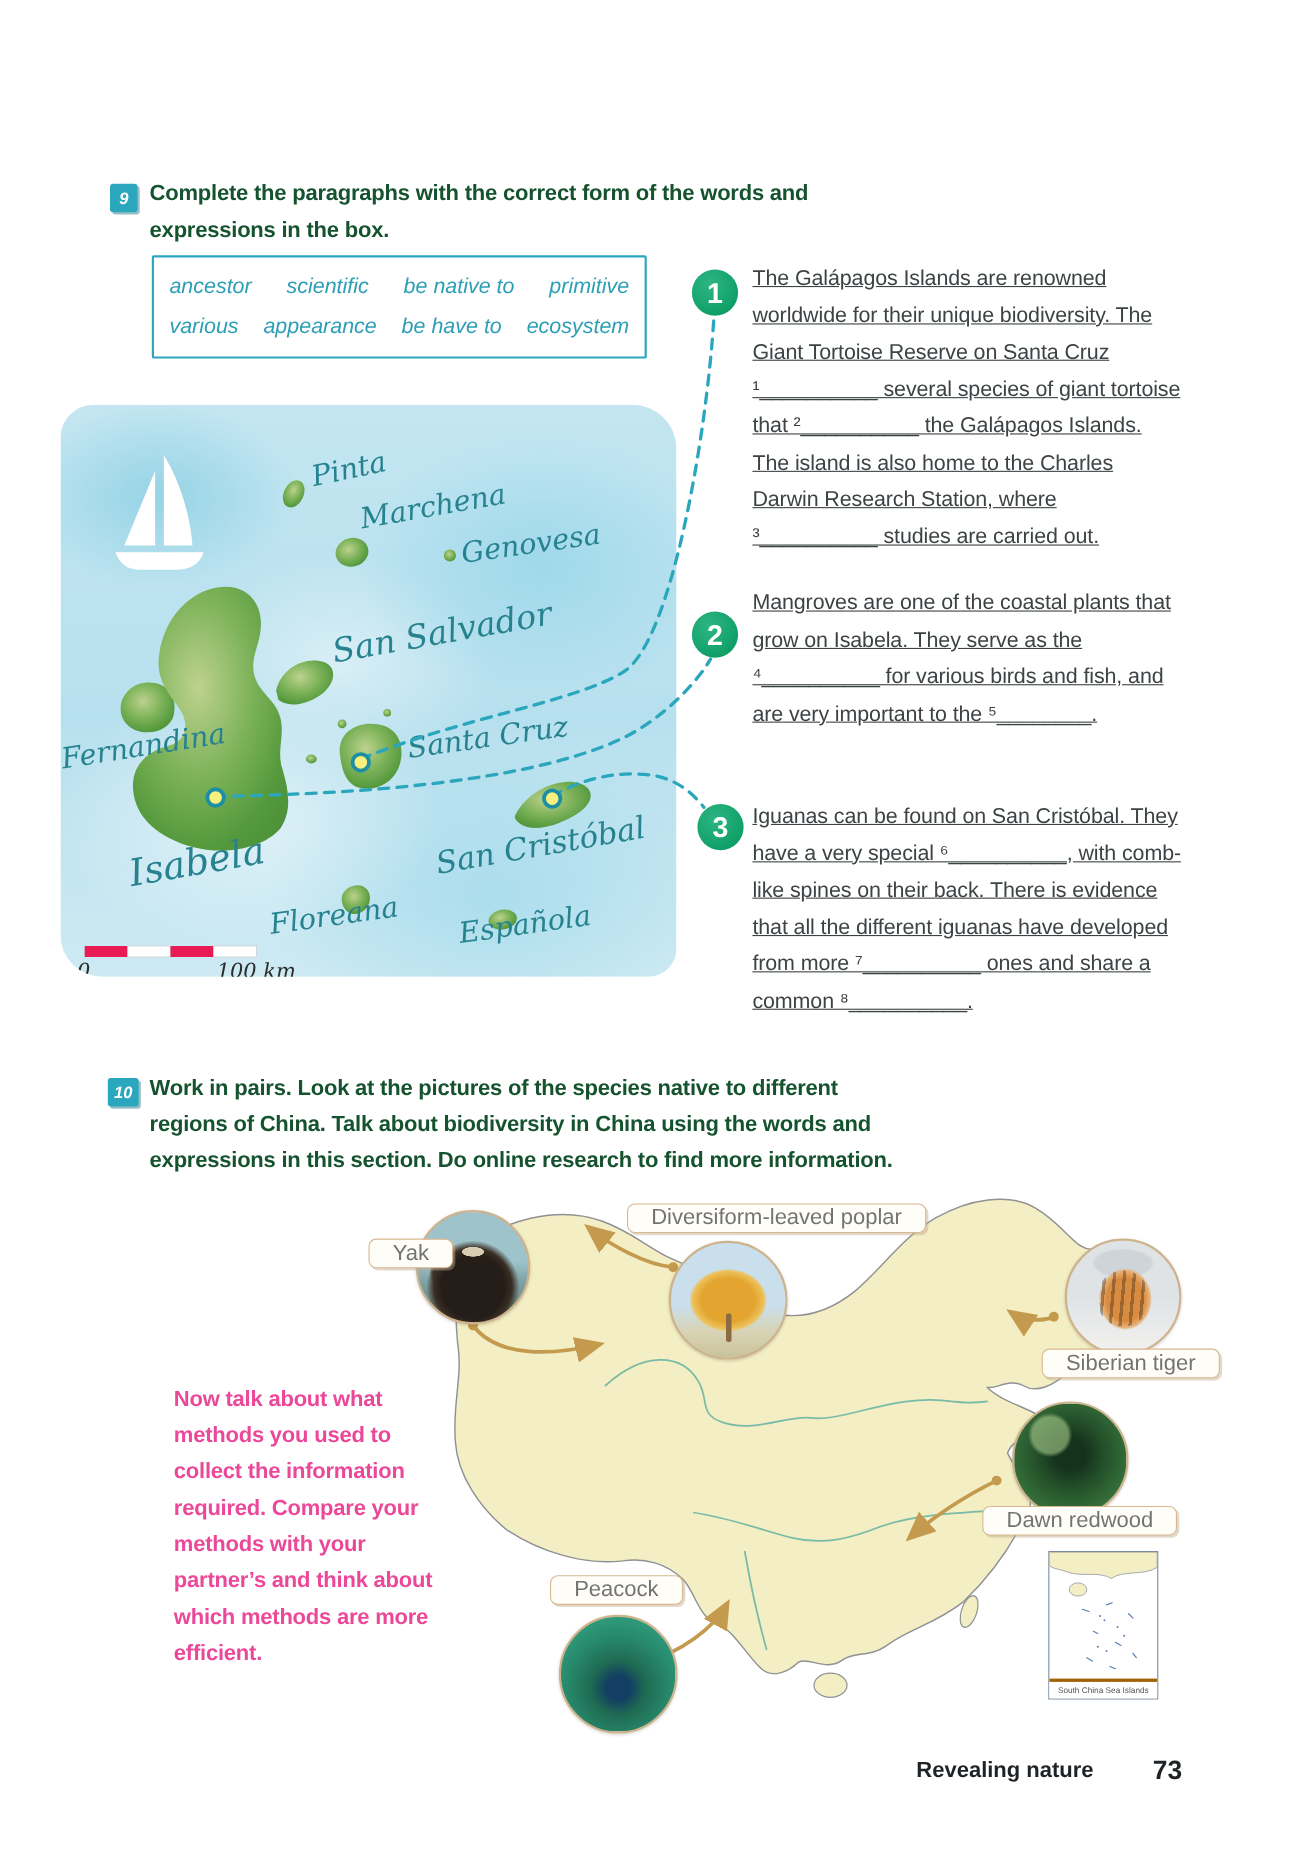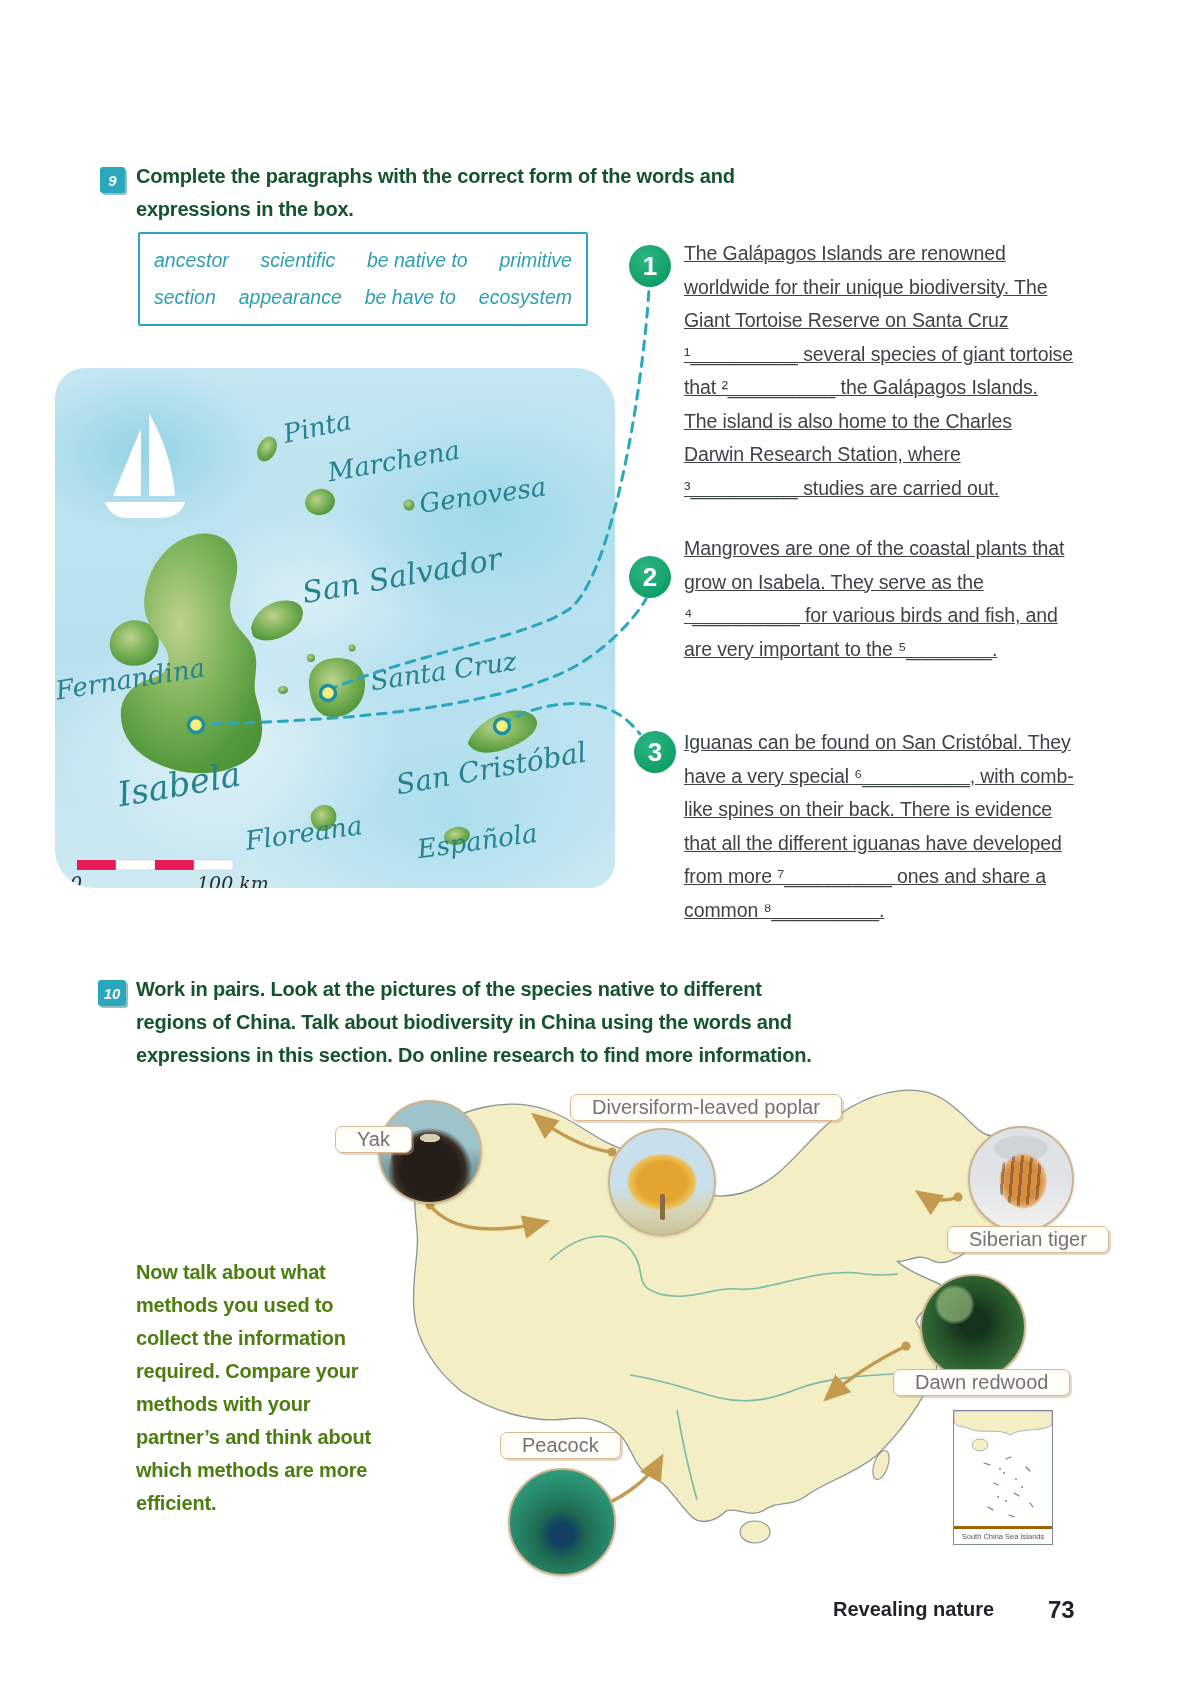--- a/index.html
+++ b/index.html
@@ -56,22 +56,22 @@
       radial-gradient(ellipse 42px 20px at 50% 20%, #cfd4d8 0 60%, transparent 68%),
       linear-gradient(180deg,#dfe3e6 0 50%,#f2f1ee 100%);}
   .photo-tiger::after{content:"";position:absolute;left:26%;top:26%;width:48%;height:50%;border-radius:50%;
       background:repeating-linear-gradient(95deg, transparent 0 6px, rgba(40,30,20,.55) 6px 9px);opacity:.65;}
   .photo-redwood{background:
       radial-gradient(circle at 32% 28%, rgba(170,205,140,.6) 0 16%, transparent 20%),
       radial-gradient(circle at 50% 45%, #15321c 0 18%, #24512a 42%, #35703a 72%, #4a8a4a 100%);}
   .photo-peacock{background:
       radial-gradient(circle at 50% 62%, #123f63 0 13%, #1f6b52 30%, #27876a 55%, #2f9d7d 80%, #35a98a 100%);}
 
-  .followup{position:absolute;left:136px;top:1256px;width:252px;font-size:20px;font-weight:bold;
-            color:#4d7c0f;line-height:33px;letter-spacing:-.2px;}
+  .followup{position:absolute;left:158px;top:1256px;width:252px;font-size:20px;font-weight:bold;
+            color:#ec4899;line-height:33px;letter-spacing:-.2px;}
 
   .inset{position:absolute;left:953px;top:1410px;width:100px;height:135px;background:#fff;
          border:1px solid #7a8aa0;box-sizing:border-box;z-index:4;}
   .inset-caption{position:absolute;left:0;right:0;bottom:0;height:15px;border-top:3px solid #a16207;
          font-size:7.5px;color:#555;display:flex;align-items:center;justify-content:center;background:#fff;}
 
   .footer-section{position:absolute;left:833px;top:1598px;font-size:20px;font-weight:bold;color:#1f2326;}
   .footer-page{position:absolute;left:1048px;top:1596px;font-size:24px;font-weight:bold;color:#1f2326;}
 
   svg{display:block;}
@@ -89,21 +89,21 @@
   <div class="instr" style="left:136px;top:160px;width:618px;">Complete the paragraphs with the correct form of the words and expressions in the box.</div>
 
   <div class="wordbox">
     <div class="wordrow">
       <span class="word">ancestor</span>
       <span class="word">scientific</span>
       <span class="word">be native to</span>
       <span class="word">primitive</span>
     </div>
     <div class="wordrow">
-      <span class="word">section</span>
+      <span class="word">various</span>
       <span class="word">appearance</span>
       <span class="word">be have to</span>
       <span class="word">ecosystem</span>
     </div>
   </div>
 
   <div class="numcircle" style="left:629px;top:245px;">
     <span>1</span>
   </div>
   <div class="gpara" style="left:684px;top:237px;">The Galápagos Islands are renowned worldwide for their unique biodiversity. The Giant Tortoise Reserve on Santa Cruz ¹__________ several species of giant tortoise that ²__________ the Galápagos Islands. The island is also home to the Charles Darwin Research Station, where ³__________ studies are carried out.</div>

